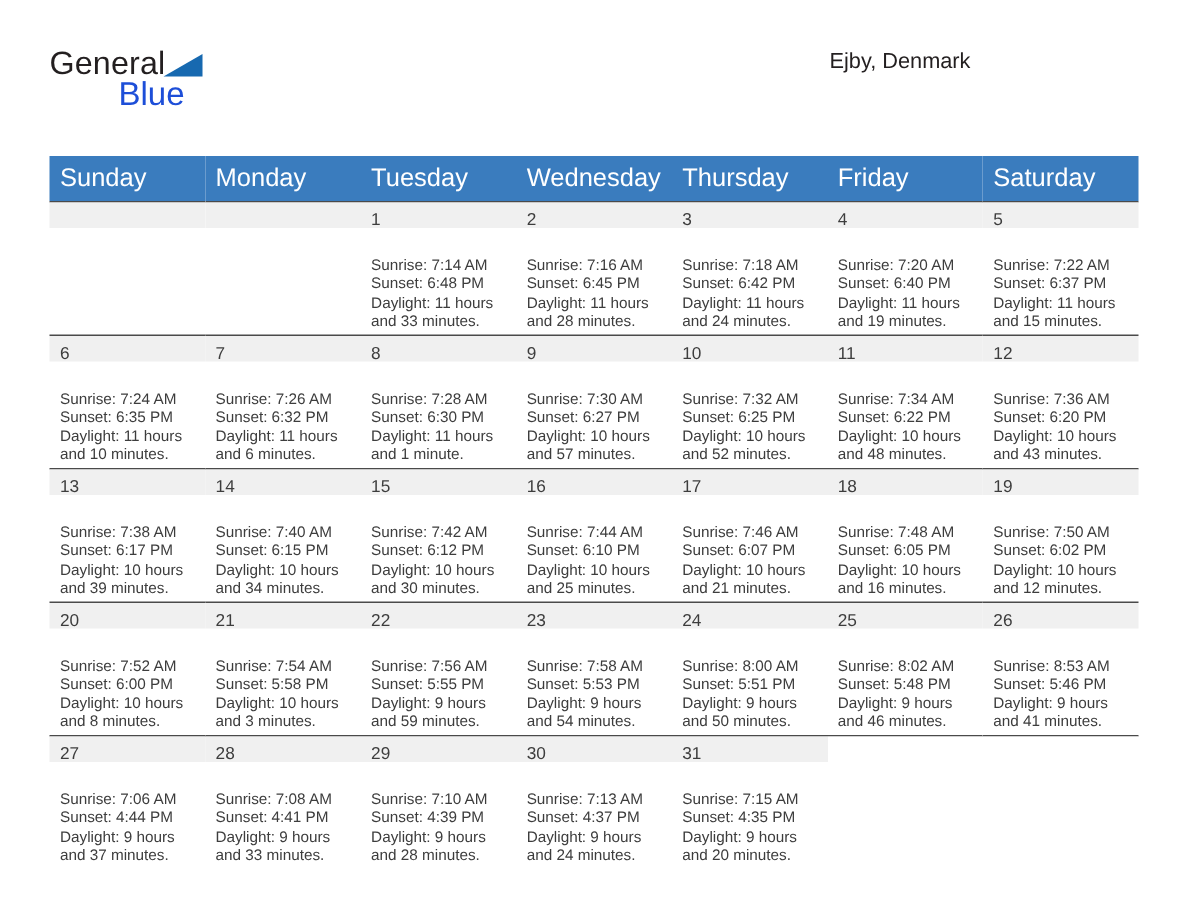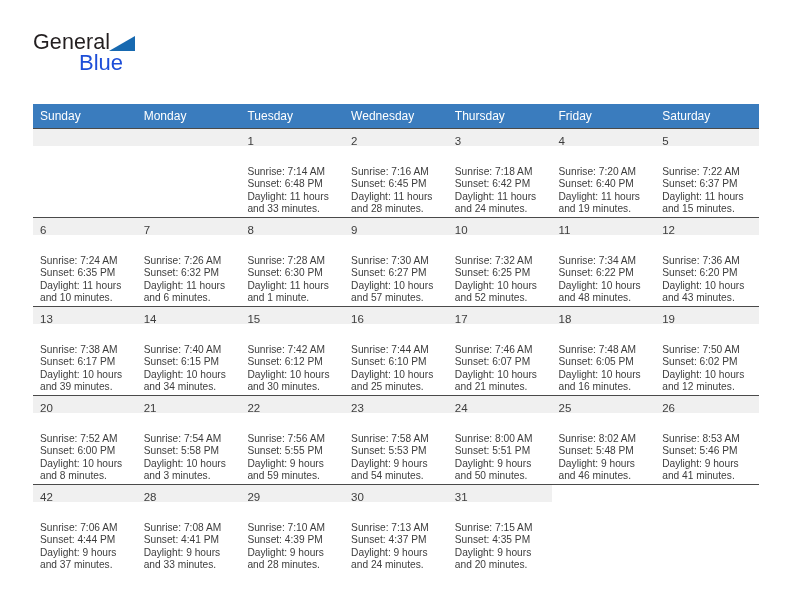--- a/index.html
+++ b/index.html
@@ -86,21 +86,21 @@
     position: absolute;
     left: 33px;
     top: 104px;
     width: 726px;
     border-collapse: collapse;
     table-layout: fixed;
   }
   .calendar th {
     background: #3a7cbe;
     color: #ffffff;
-    font-size: 12px;
+    font-size: 17px;
     font-weight: normal;
     text-align: left;
     padding: 5px 0 5px 7px;
     height: 12px;
     border: none;
   }
   .calendar td {
     vertical-align: top;
     padding: 0;
     border: none;
@@ -153,20 +153,21 @@
 <div class="page">
 
   <div class="header">
 
     <div class="brand">
       <span class="brand-general">General</span><span class="brand-mark"></span>
       <span class="brand-blue">Blue</span>
     </div>
 
     <div class="title-block">
+      <div class="cal-subtitle">Ejby, Denmark</div>
     </div>
 
   </div>
 
   <table class="calendar">
     <thead>
       <tr>
         <th>Sunday</th>
         <th>Monday</th>
         <th>Tuesday</th>
@@ -477,21 +478,21 @@
                 <div>Sunset: 5:46 PM</div>
                 <div>Daylight: 9 hours</div>
                 <div>and 41 minutes.</div>
               </div>
             </div>
           </td>
         </tr>
         <tr>
           <td>
             <div class="cell shaded">
-              <div class="daynum-bar"><span class="daynum">42</span></div>
+              <div class="daynum-bar"><span class="daynum">27</span></div>
               <div class="cell-body">
                 <div>Sunrise: 7:06 AM</div>
                 <div>Sunset: 4:44 PM</div>
                 <div>Daylight: 9 hours</div>
                 <div>and 37 minutes.</div>
               </div>
             </div>
           </td>
           <td>
             <div class="cell shaded">

